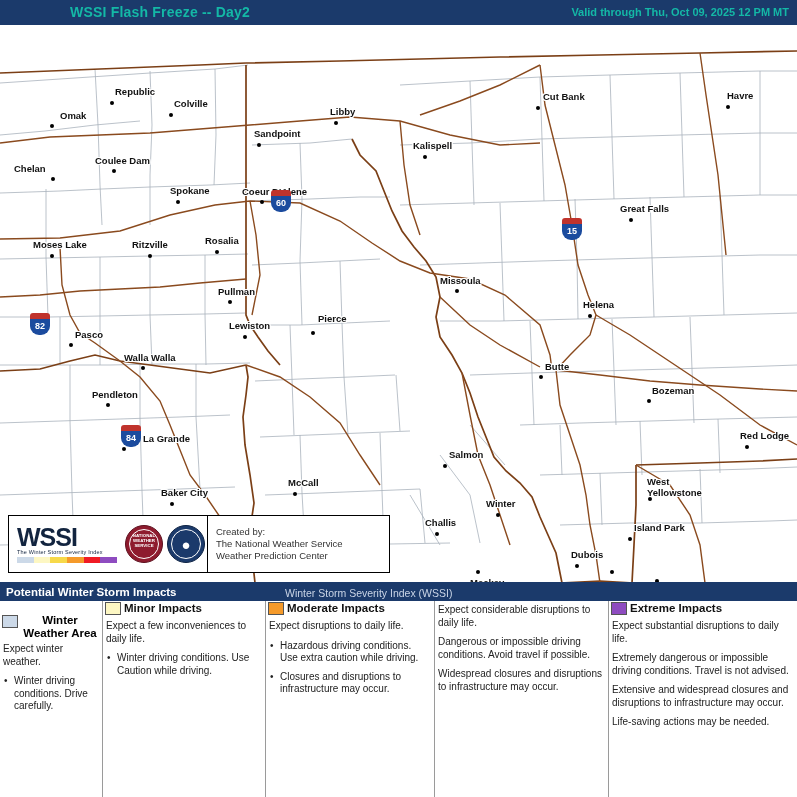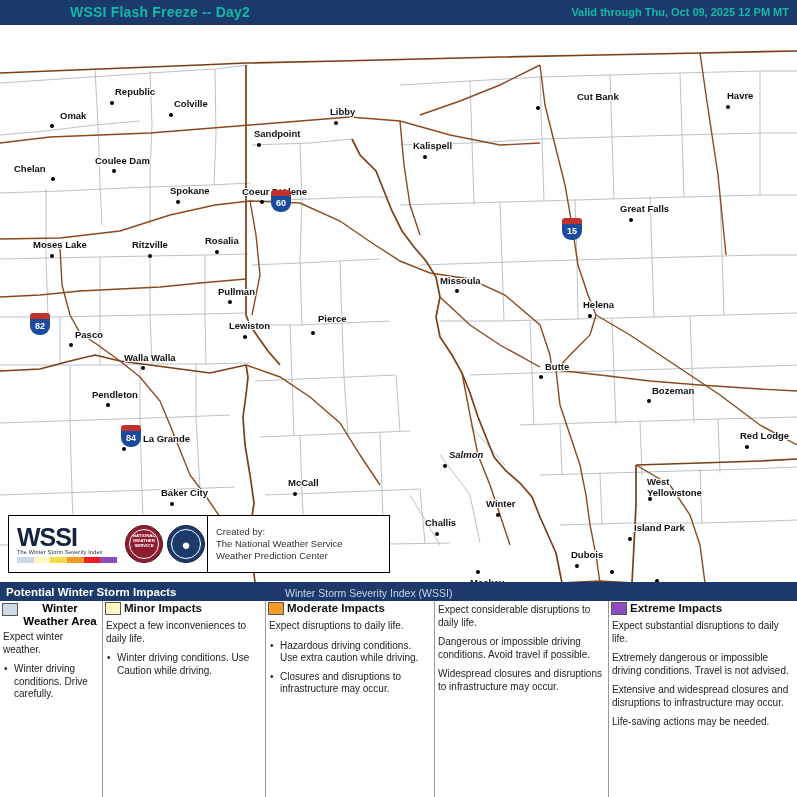--- a/index.html
+++ b/index.html
@@ -281,21 +281,21 @@
 
   
   .col0 { width: 103px; }
   .col1 { width: 163px; }
   .col2 { width: 169px; }
   .col3 { width: 174px; }
   .col4 { width: 188px; }
 
   .col0 .top-block {
     text-align: center;
-    padding-top: 1px;
+    padding-top: 13px;
   }
   .col0 .hdrline {
     display: flex; align-items: flex-start; justify-content: flex-start;
   }
   .col0 .titletxt {
     font-size: 11.5px; font-weight: bold; line-height: 13px;
     text-align: center; width: 78px;
   }
 </style>
 </head>
@@ -437,21 +437,21 @@
       <div class="citydot" style="left:169px;top:88px;"></div>
       <div class="citylabel" style="left:174px;top:73px;">Colville</div>
 
       <div class="citydot" style="left:257px;top:118px;"></div>
       <div class="citylabel" style="left:254px;top:103px;">Sandpoint</div>
 
       <div class="citydot" style="left:334px;top:96px;"></div>
       <div class="citylabel" style="left:330px;top:81px;">Libby</div>
 
       <div class="citydot" style="left:536px;top:81px;"></div>
-      <div class="citylabel" style="left:543px;top:66px;padding-left:34px;">Cut Bank</div>
+      <div class="citylabel" style="left:543px;top:66px;">Cut Bank</div>
 
       <div class="citydot" style="left:726px;top:80px;"></div>
       <div class="citylabel" style="left:727px;top:65px;">Havre</div>
 
       <div class="citydot" style="left:423px;top:130px;"></div>
       <div class="citylabel" style="left:413px;top:115px;">Kalispell</div>
 
       <div class="citydot" style="left:51px;top:152px;"></div>
       <div class="citylabel" style="left:14px;top:138px;">Chelan</div>
 
@@ -506,21 +506,21 @@
       <div class="citydot" style="left:106px;top:378px;"></div>
       <div class="citylabel" style="left:92px;top:364px;">Pendleton</div>
 
       <div class="citydot" style="left:745px;top:420px;"></div>
       <div class="citylabel" style="left:740px;top:405px;">Red Lodge</div>
 
       <div class="citydot" style="left:122px;top:422px;"></div>
       <div class="citylabel" style="left:143px;top:408px;">La Grande</div>
 
       <div class="citydot" style="left:443px;top:439px;"></div>
-      <div class="citylabel" style="left:449px;top:424px;font-style:italic;">Salmon</div>
+      <div class="citylabel" style="left:449px;top:424px;">Salmon</div>
 
       <div class="citydot" style="left:648px;top:472px;"></div>
       <div class="citylabel" style="left:647px;top:451px; width:70px; white-space:normal; line-height:11px;">West Yellowstone</div>
 
       <div class="citydot" style="left:170px;top:477px;"></div>
       <div class="citylabel" style="left:161px;top:462px;">Baker City</div>
 
       <div class="citydot" style="left:293px;top:467px;"></div>
       <div class="citylabel" style="left:288px;top:452px;">McCall</div>
 

